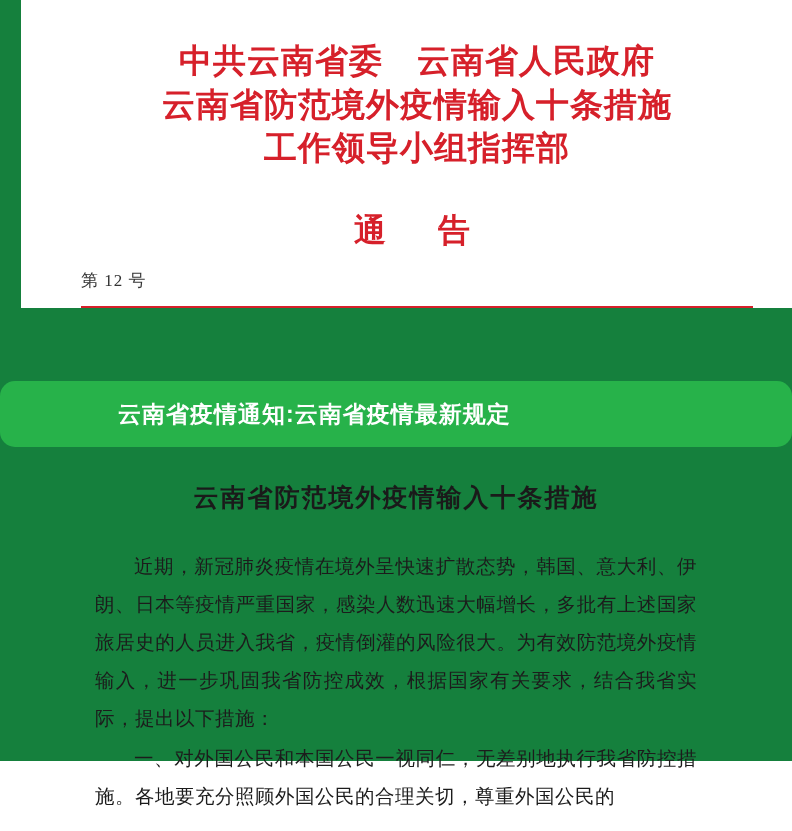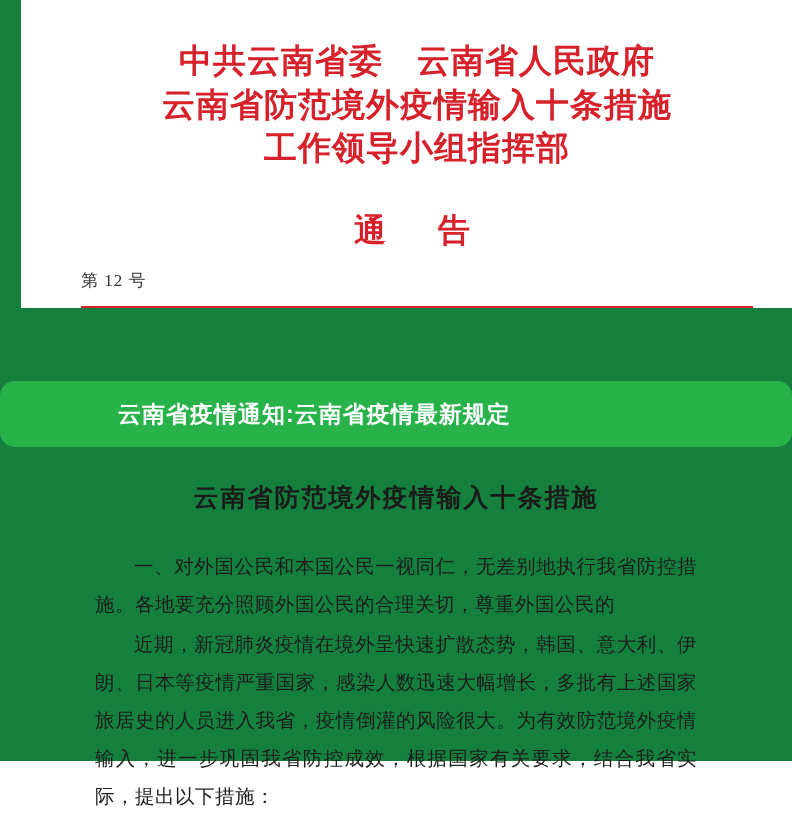--- a/index.html
+++ b/index.html
@@ -128,17 +128,17 @@
     <div class="notice-number">第 12 号</div>
     <div class="divider-red"></div>
   </div>
 
   <div class="green-banner">
     <div class="green-banner-text">云南省疫情通知:云南省疫情最新规定</div>
   </div>
 
   <div class="article">
     <div class="article-title">云南省防范境外疫情输入十条措施</div>
+    <p class="article-para">近期，新冠肺炎疫情在境外呈快速扩散态势，韩国、意大利、伊朗、日本等疫情严重国家，感染人数迅速大幅增长，多批有上述国家旅居史的人员进入我省，疫情倒灌的风险很大。为有效防范境外疫情输入，进一步巩固我省防控成效，根据国家有关要求，结合我省实际，提出以下措施：</p>
     <p class="article-para">一、对外国公民和本国公民一视同仁，无差别地执行我省防控措施。各地要充分照顾外国公民的合理关切，尊重外国公民的</p>
-    <p class="article-para">近期，新冠肺炎疫情在境外呈快速扩散态势，韩国、意大利、伊朗、日本等疫情严重国家，感染人数迅速大幅增长，多批有上述国家旅居史的人员进入我省，疫情倒灌的风险很大。为有效防范境外疫情输入，进一步巩固我省防控成效，根据国家有关要求，结合我省实际，提出以下措施：</p>
   </div>
 
 </div>
 
 </body></html>

